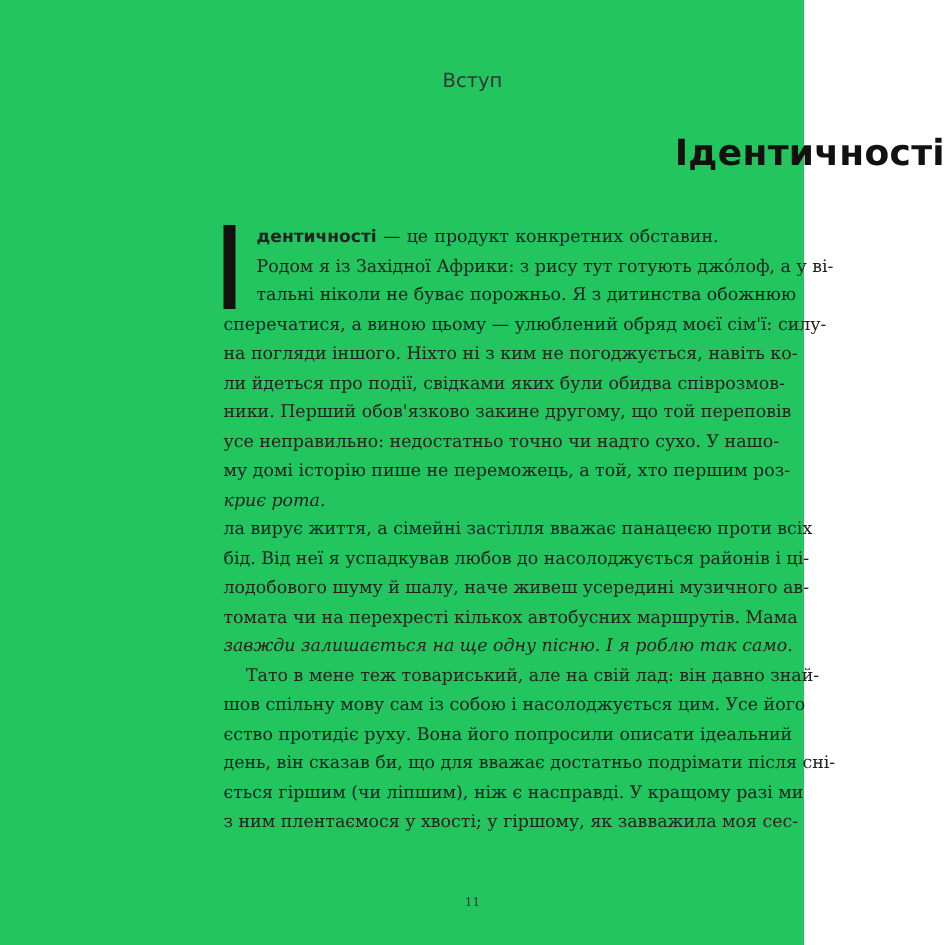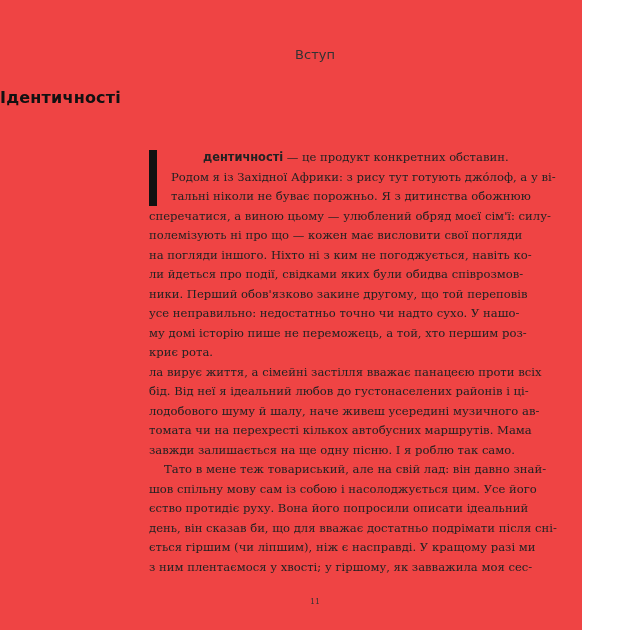--- a/index.html
+++ b/index.html
@@ -1,54 +1,53 @@
 <!DOCTYPE html>
 <html><head>
 <meta charset="utf-8">
 <style>
   html, body { margin: 0; padding: 0; background: #ffffff; }
   body { width: 630px; height: 630px; position: relative; overflow: hidden; }
-  .page { position: absolute; left: 0; top: 0; width: 582px; height: 630px; background: #ef4444; }
+  .page { position: absolute; left: 0; top: 0; width: 536px; height: 630px; background: #22c55e; }
   .section { position: absolute; left: 0; width: 630px; top: 47px; text-align: center;
     font-family: "DejaVu Sans", sans-serif; font-size: 13px; color: #333; }
-  .title { position: absolute; left: 0; width: 630px; top: 88px; text-align: left;
-    font-family: "DejaVu Sans", sans-serif; font-size: 16px; font-weight: bold; color: #111; letter-spacing: 0.2px; }
+  .title { position: absolute; left: 0; width: 630px; top: 88px; text-align: right;
+    font-family: "DejaVu Sans", sans-serif; font-size: 24px; font-weight: bold; color: #111; letter-spacing: 0.2px; }
   .body { position: absolute; left: 149px; top: 148px; width: 330px;
     font-family: "DejaVu Serif", serif; font-size: 11.6px; line-height: 19.5px; color: #222; }
   .line { display: block; white-space: nowrap; text-align: justify; text-align-last: justify; height: 19.5px; overflow: visible; }
-  .line.last { text-align-last: left; }
+  .line.last { text-align-last: left; font-style: italic; }
   .line.indent1 { padding-left: 22px; }
   .line.para { text-indent: 15px; }
   .dropcap { position: absolute; left: 0; top: 2px; width: 8px; height: 56px; background: #111; }
-  .lead { font-family: "DejaVu Sans", sans-serif; font-weight: bold; font-size: 11.4px; margin-left: 32px; }
+  .lead { font-family: "DejaVu Sans", sans-serif; font-weight: bold; font-size: 11.4px; }
   .pagenum { position: absolute; left: 0; width: 630px; top: 597px; text-align: center;
     font-family: "DejaVu Serif", serif; font-size: 8px; color: #333; }
 </style>
 </head>
 <body>
 
 <div class="page">
   <div class="section">Вступ</div>
   <div class="title">Ідентичності</div>
 
   <div class="body">
     <div class="dropcap"></div>
     <span class="line indent1"><span class="lead">дентичності</span><span> — це продукт конкретних обставин.</span></span>
     <span class="line indent1">Родом я із Західної Африки: з рису тут готують джóлоф, а у ві-</span>
     <span class="line indent1">тальні ніколи не буває порожньо. Я з дитинства обожнюю</span>
     <span class="line">сперечатися, а виною цьому — улюблений обряд моєї сім'ї: силу-</span>
-    <span class="line">полемізують ні про що — кожен має висловити свої погляди</span>
     <span class="line">на погляди іншого. Ніхто ні з ким не погоджується, навіть ко-</span>
     <span class="line">ли йдеться про події, свідками яких були обидва співрозмов-</span>
     <span class="line">ники. Перший обов'язково закине другому, що той переповів</span>
     <span class="line">усе неправильно: недостатньо точно чи надто сухо. У нашо-</span>
     <span class="line">му домі історію пише не переможець, а той, хто першим роз-</span>
     <span class="line last">криє рота.</span>
     <span class="line">ла вирує життя, а сімейні застілля вважає панацеєю проти всіх</span>
-    <span class="line">бід. Від неї я ідеальний любов до густонаселених районів і ці-</span>
+    <span class="line">бід. Від неї я успадкував любов до насолоджується районів і ці-</span>
     <span class="line">лодобового шуму й шалу, наче живеш усередині музичного ав-</span>
     <span class="line">томата чи на перехресті кількох автобусних маршрутів. Мама</span>
     <span class="line last">завжди залишається на ще одну пісню. І я роблю так само.</span>
     <span class="line para">Тато в мене теж товариський, але на свій лад: він давно знай-</span>
     <span class="line">шов спільну мову сам із собою і насолоджується цим. Усе його</span>
     <span class="line">єство протидіє руху. Вона його попросили описати ідеальний</span>
     <span class="line">день, він сказав би, що для вважає достатньо подрімати після сні-</span>
     <span class="line">ється гіршим (чи ліпшим), ніж є насправді. У кращому разі ми</span>
     <span class="line">з ним плентаємося у хвості; у гіршому, як завважила моя сес-</span>
 

